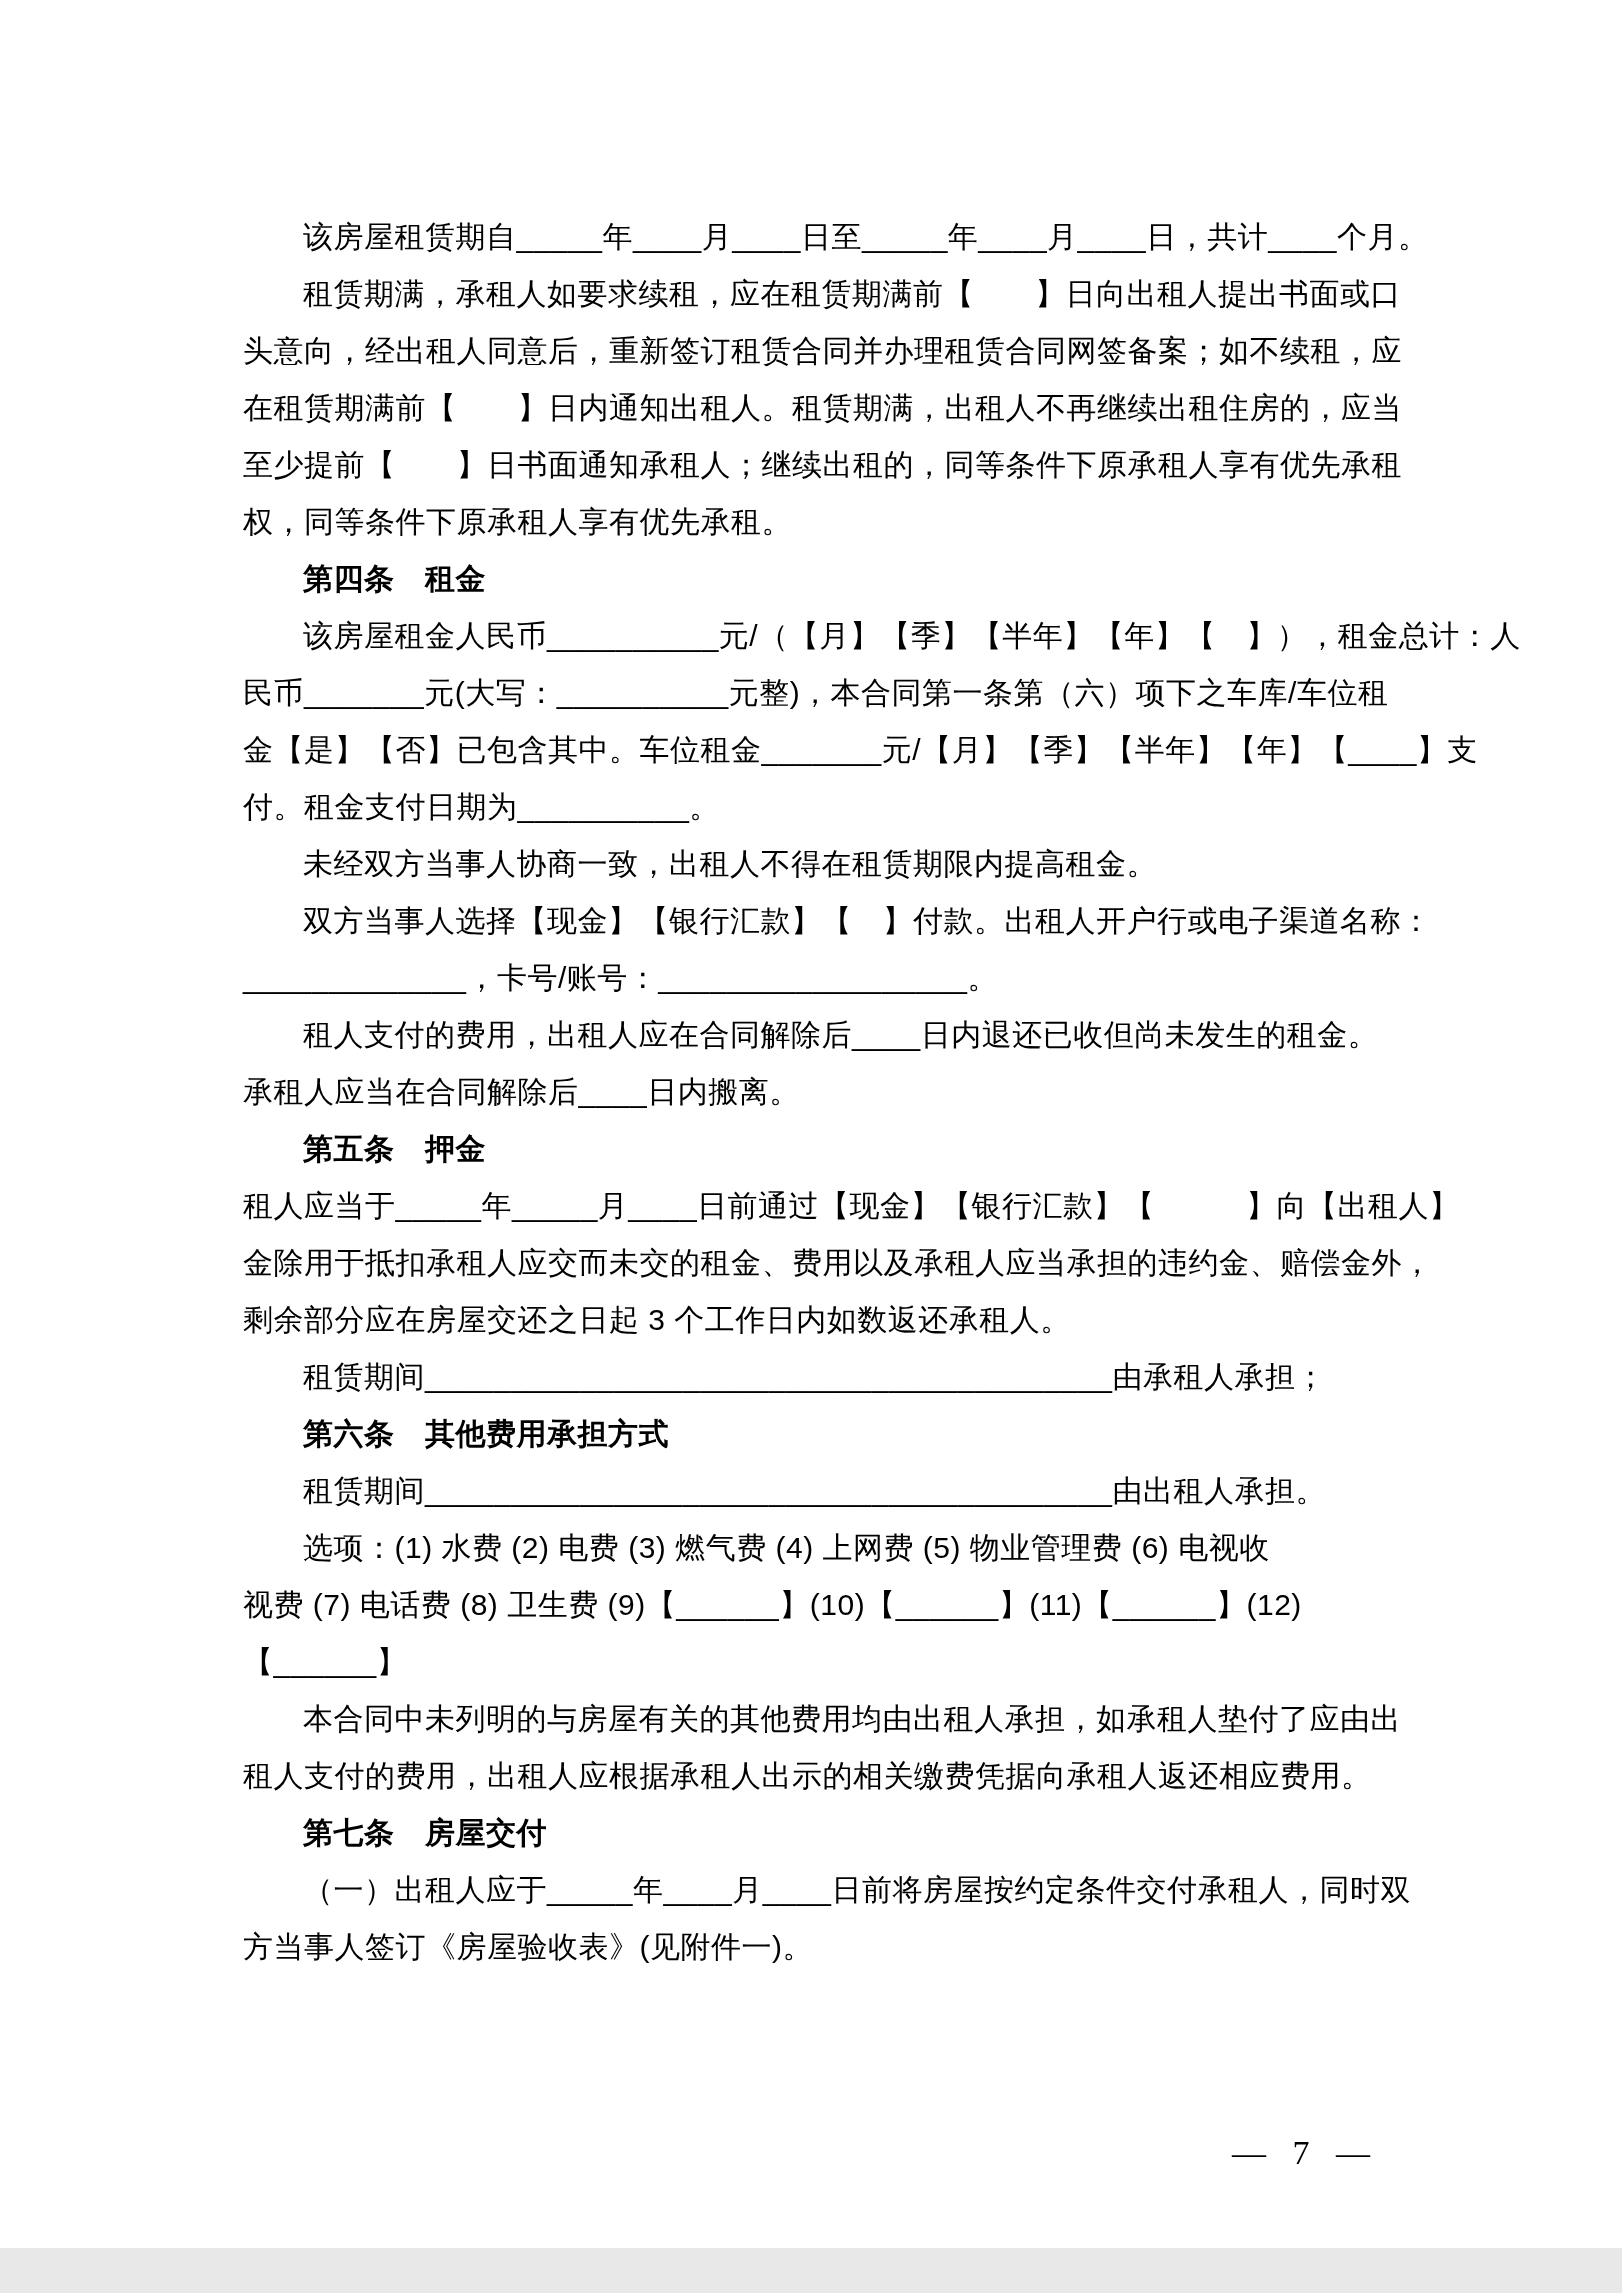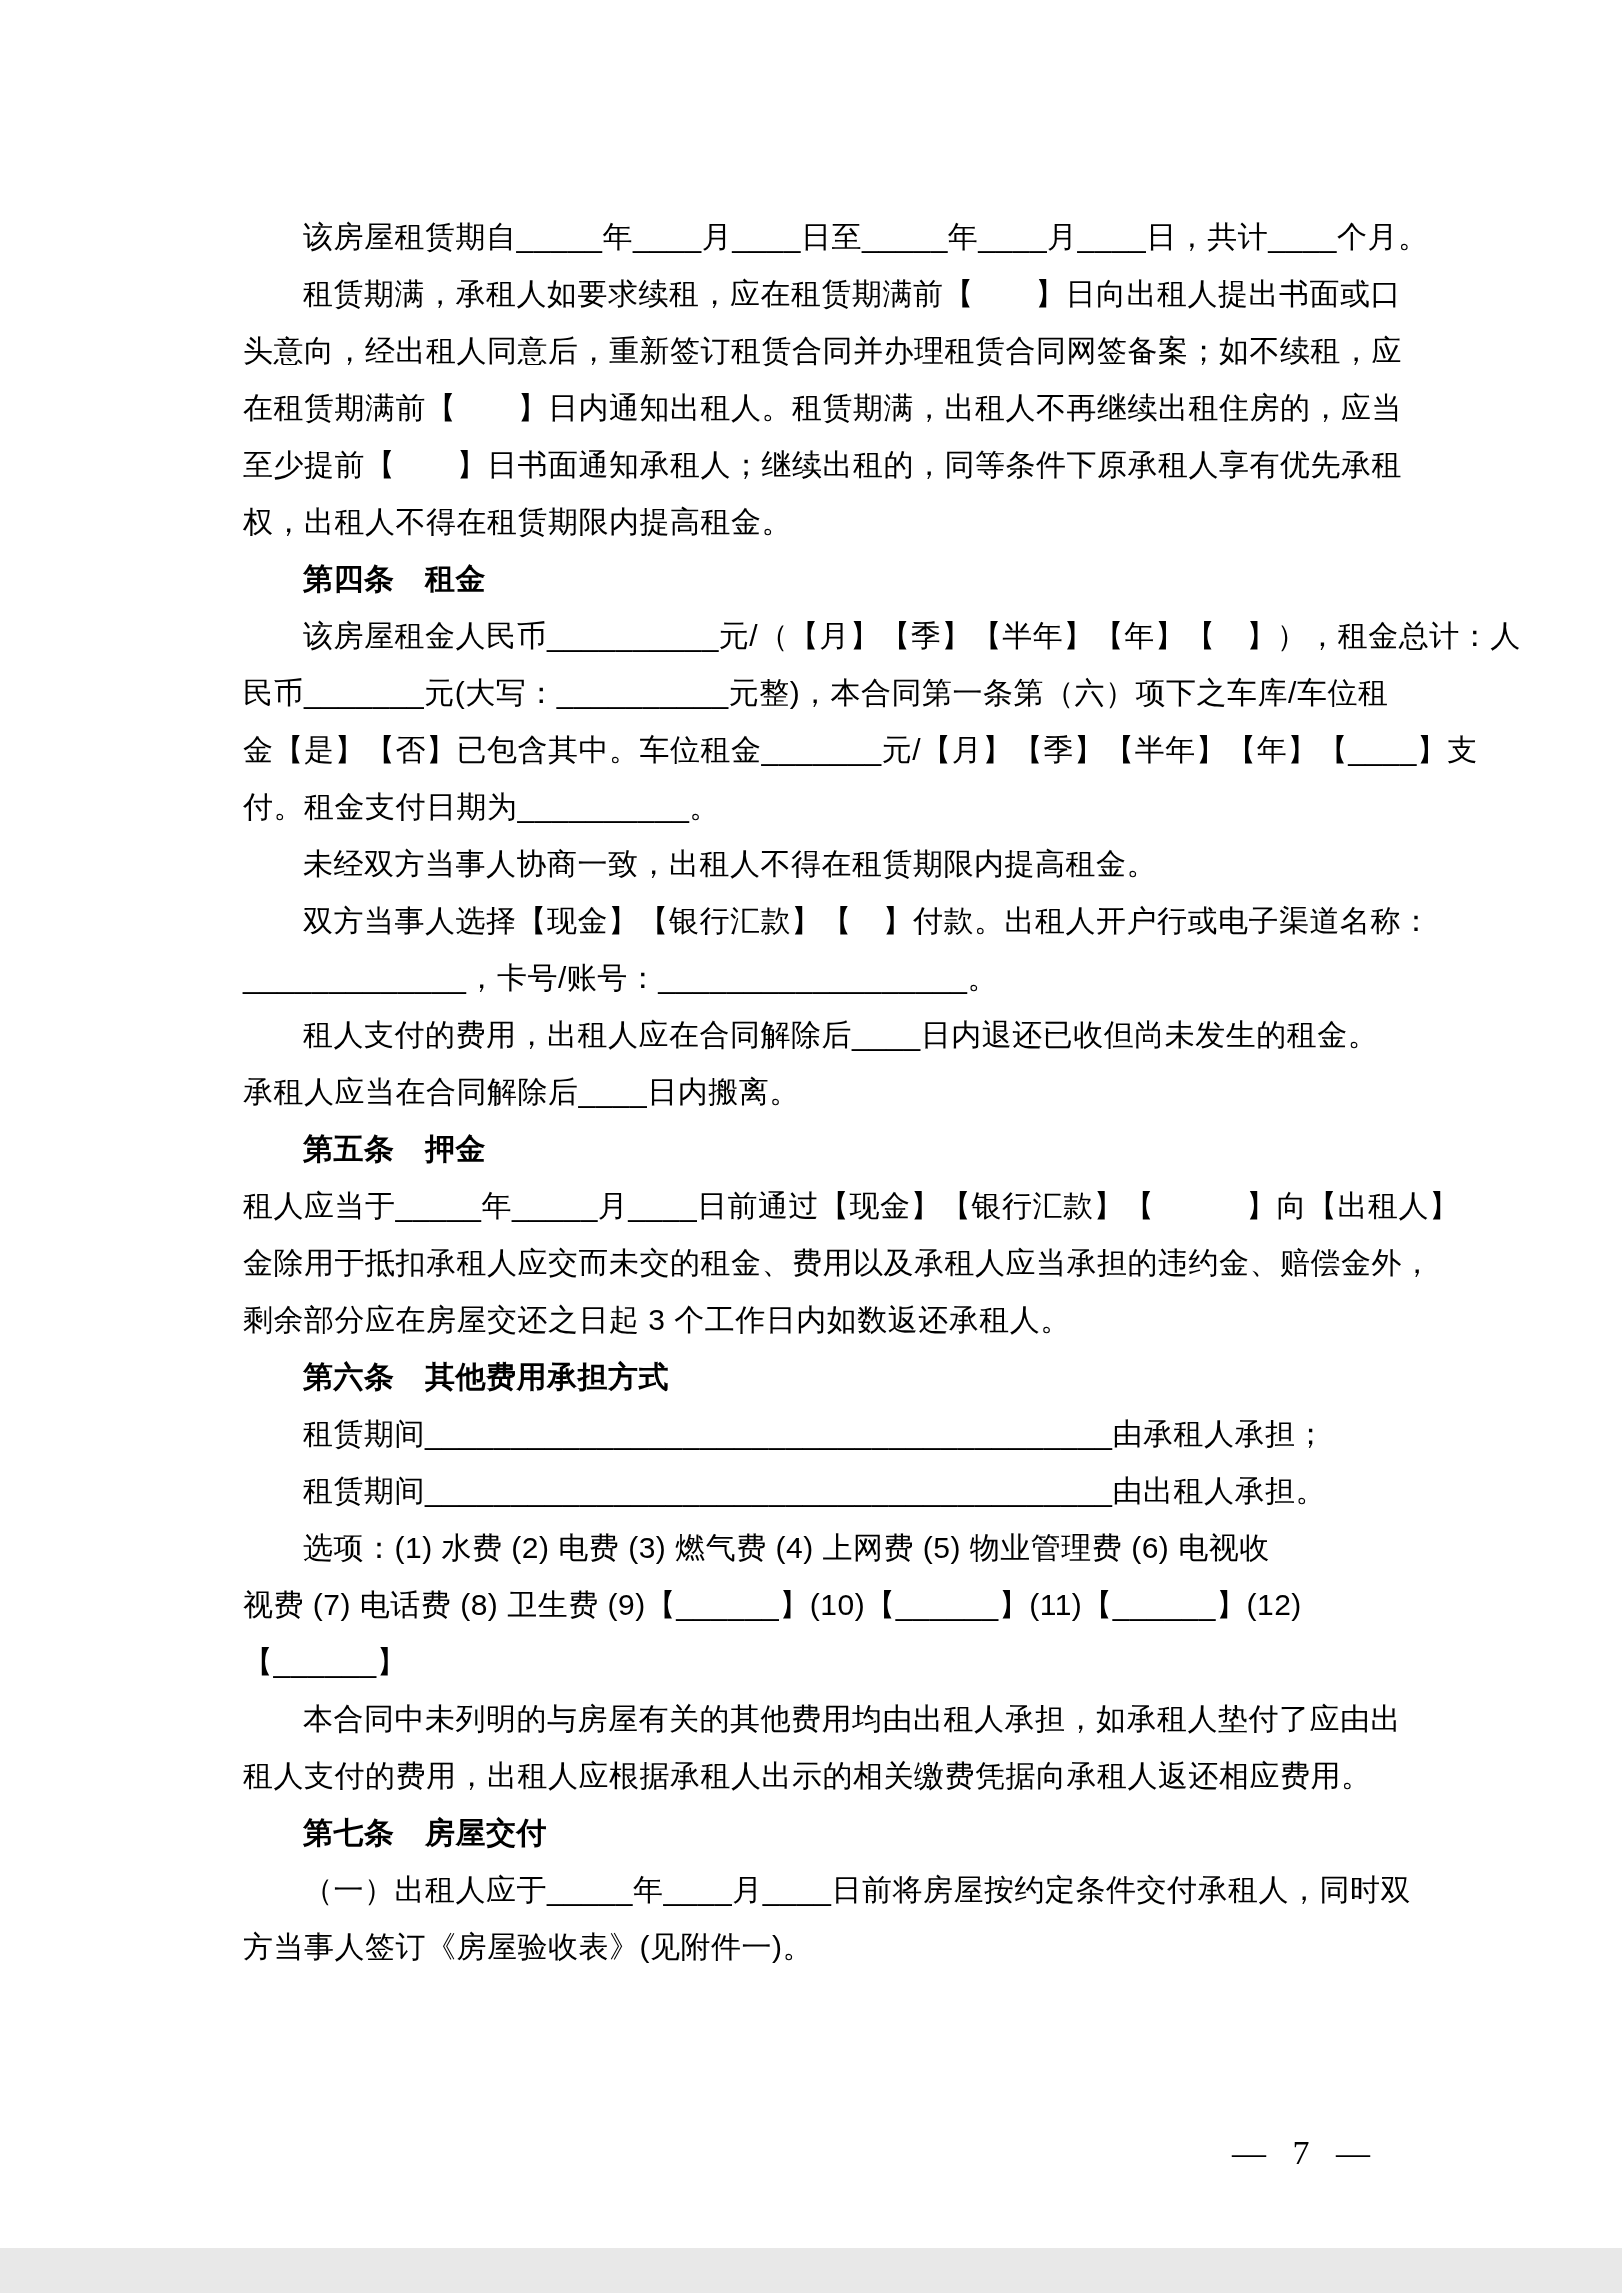--- a/index.html
+++ b/index.html
@@ -41,37 +41,37 @@
 </head>
 <body>
 
 <div class="page">
   <div class="content">
       <div class="line indent">该房屋租赁期自_____年____月____日至_____年____月____日，共计____个月。</div>
       <div class="line indent">租赁期满，承租人如要求续租，应在租赁期满前【　　】日向出租人提出书面或口</div>
       <div class="line">头意向，经出租人同意后，重新签订租赁合同并办理租赁合同网签备案；如不续租，应</div>
       <div class="line">在租赁期满前【　　】日内通知出租人。租赁期满，出租人不再继续出租住房的，应当</div>
       <div class="line">至少提前【　　】日书面通知承租人；继续出租的，同等条件下原承租人享有优先承租</div>
-      <div class="line">权，出租人不得在租赁期限内提高租金。</div>
+      <div class="line">权，同等条件下原承租人享有优先承租。</div>
       <div class="line indent heading">第四条　租金</div>
       <div class="line indent">该房屋租金人民币__________元/（【月】【季】【半年】【年】【　】），租金总计：人</div>
       <div class="line">民币_______元(大写：__________元整)，本合同第一条第（六）项下之车库/车位租</div>
       <div class="line">金【是】【否】已包含其中。车位租金_______元/【月】【季】【半年】【年】【____】支</div>
       <div class="line">付。租金支付日期为__________。</div>
       <div class="line indent">未经双方当事人协商一致，出租人不得在租赁期限内提高租金。</div>
       <div class="line indent">双方当事人选择【现金】【银行汇款】【　】付款。出租人开户行或电子渠道名称：</div>
       <div class="line">_____________，卡号/账号：__________________。</div>
       <div class="line indent">租人支付的费用，出租人应在合同解除后____日内退还已收但尚未发生的租金。</div>
       <div class="line">承租人应当在合同解除后____日内搬离。</div>
       <div class="line indent heading">第五条　押金</div>
       <div class="line">租人应当于_____年_____月____日前通过【现金】【银行汇款】【　　　】向【出租人】</div>
       <div class="line">金除用于抵扣承租人应交而未交的租金、费用以及承租人应当承担的违约金、赔偿金外，</div>
       <div class="line">剩余部分应在房屋交还之日起 3 个工作日内如数返还承租人。</div>
+      <div class="line indent">租赁期间________________________________________由承租人承担；</div>
       <div class="line indent heading">第六条　其他费用承担方式</div>
-      <div class="line indent">租赁期间________________________________________由承租人承担；</div>
       <div class="line indent">租赁期间________________________________________由出租人承担。</div>
       <div class="line indent">选项：(1) 水费 (2) 电费 (3) 燃气费 (4) 上网费 (5) 物业管理费 (6) 电视收</div>
       <div class="line">视费 (7) 电话费 (8) 卫生费 (9)【______】(10)【______】(11)【______】(12)</div>
       <div class="line">【______】</div>
       <div class="line indent">本合同中未列明的与房屋有关的其他费用均由出租人承担，如承租人垫付了应由出</div>
       <div class="line">租人支付的费用，出租人应根据承租人出示的相关缴费凭据向承租人返还相应费用。</div>
       <div class="line indent heading">第七条　房屋交付</div>
       <div class="line indent">（一）出租人应于_____年____月____日前将房屋按约定条件交付承租人，同时双</div>
       <div class="line">方当事人签订《房屋验收表》(见附件一)。</div>
     </div>

